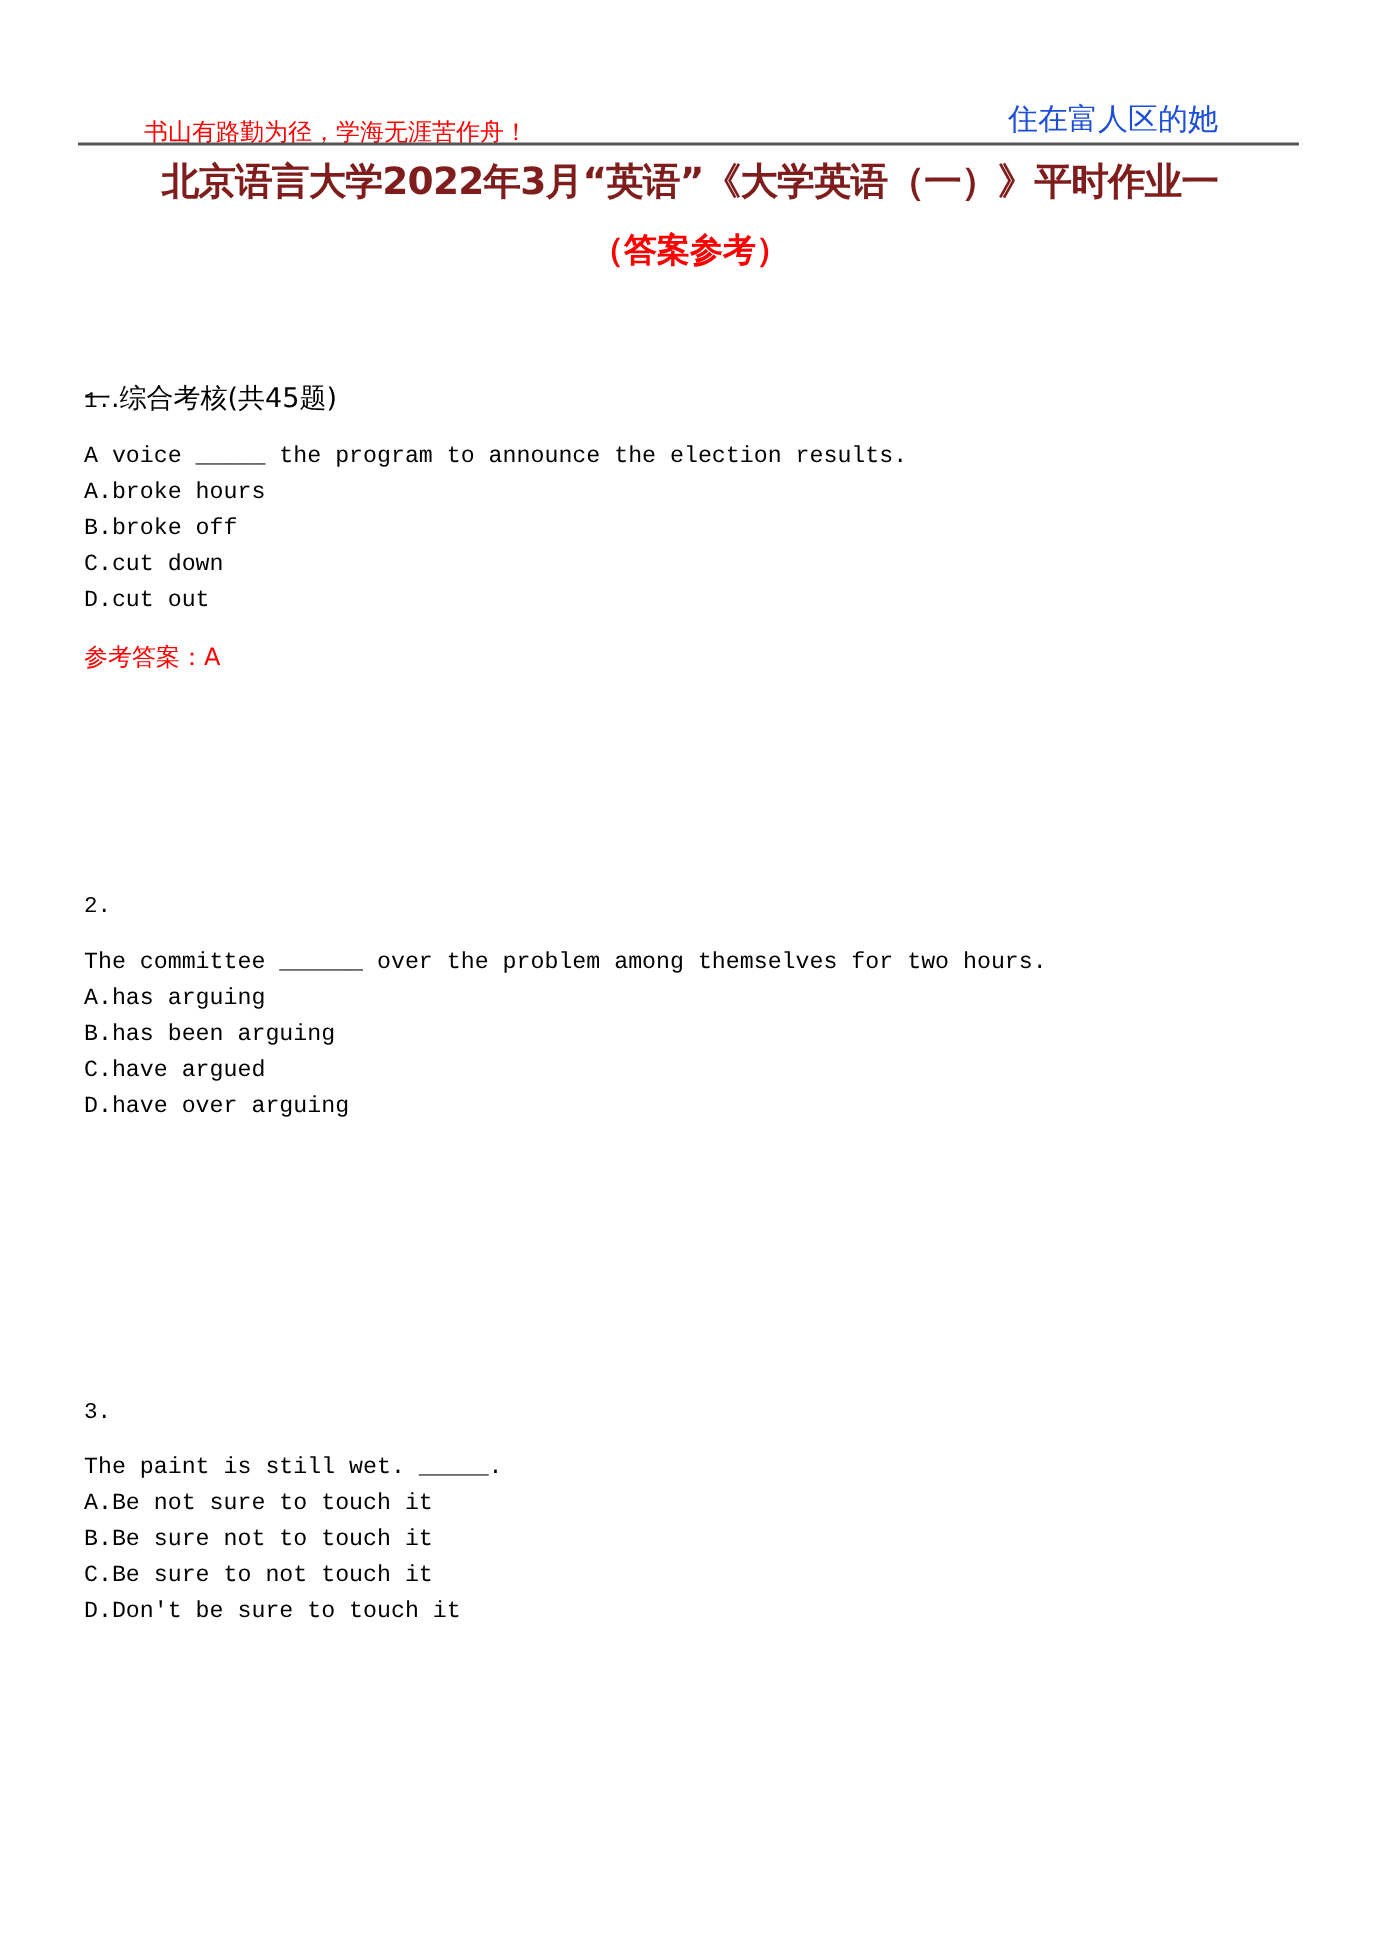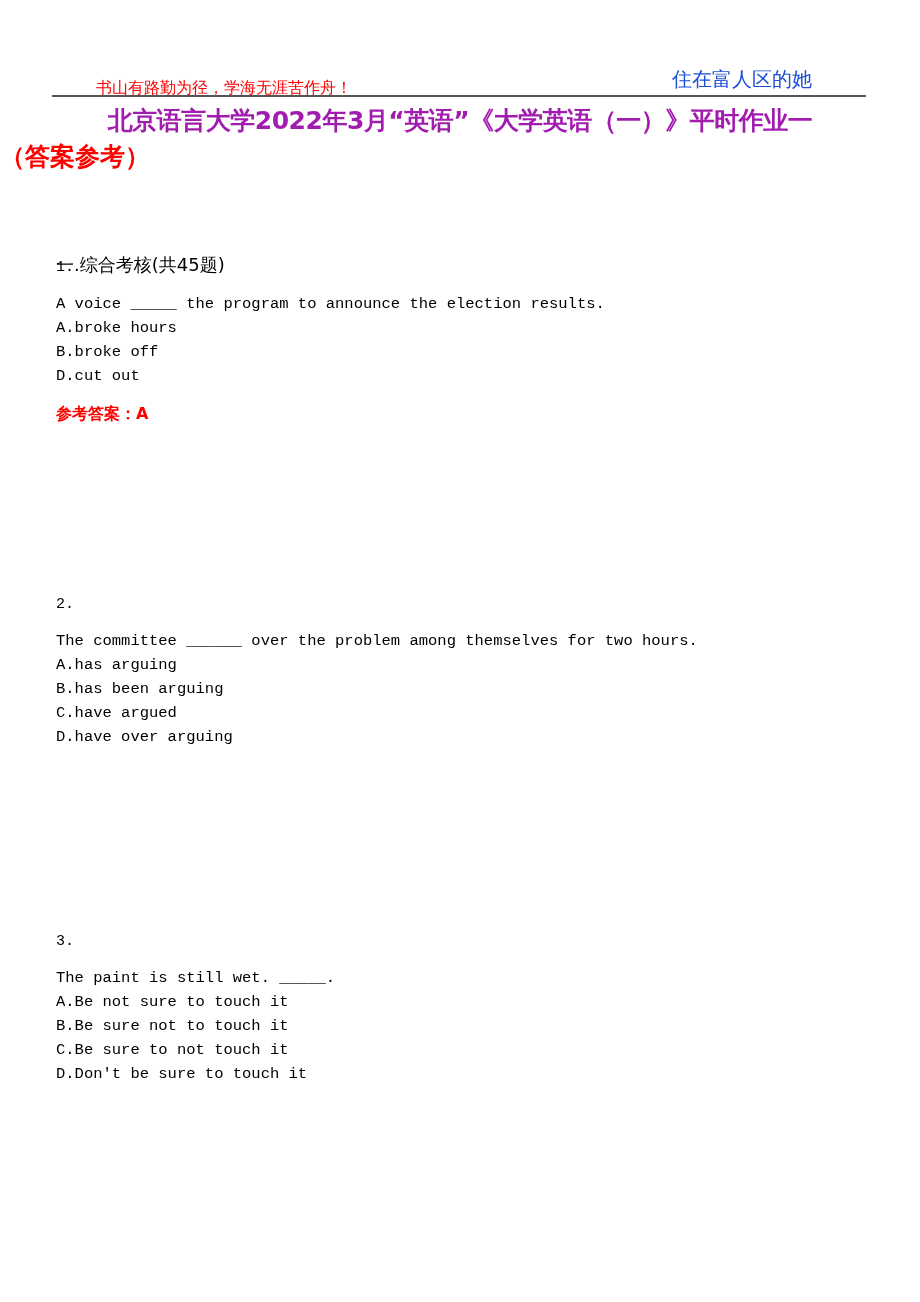--- a/index.html
+++ b/index.html
@@ -44,31 +44,32 @@
       background: #555555;
     }
     .doc-title {
       position: absolute;
       left: 0;
       width: 920px;
       top: 104px;
       text-align: center;
       font-size: 25px;
       font-weight: bold;
-      color: #a21caf;
+      color: #7f1d1d;
       font-family: "DejaVu Sans", sans-serif;
       white-space: nowrap;
       letter-spacing: -0.5px;
     }
     .doc-subtitle {
       position: absolute;
       left: 0;
       width: 920px;
-      top: 140px;
-      font-size: 25px;
+      top: 152px;
+      text-align: center;
+      font-size: 22px;
       font-weight: bold;
       color: #ff0000;
       font-family: "DejaVu Sans", sans-serif;
       white-space: nowrap;
     }
     .section-heading {
       position: absolute;
       left: 56px;
       top: 205px;
       font-size: 18px;
@@ -93,21 +94,21 @@
       font-family: "Liberation Mono", "DejaVu Sans Mono", monospace;
       font-size: 15.5px;
       height: 24px;
       line-height: 24px;
       white-space: pre;
     }
     .q-answer {
       margin-top: 14px;
       font-family: "DejaVu Sans", sans-serif;
       font-size: 16px;
-      font-weight: bold;
+      font-weight: normal;
       color: #ff0000;
       height: 24px;
       line-height: 24px;
       white-space: nowrap;
     }
   </style>
 </head>
 <body>
 
 <div>
@@ -119,20 +120,21 @@
 <div class="doc-title">北京语言大学2022年3月“英语”《大学英语（一）》平时作业一</div>
 <div class="doc-subtitle">（答案参考）</div>
 
 <div class="section-heading">一.综合考核(共45题)</div>
 
 <div class="question" style="top: 256px;">
   <div class="q-number">1.</div>
   <div class="q-stem">A voice _____ the program to announce the election results.</div>
   <div class="q-option">A.broke hours</div>
   <div class="q-option">B.broke off</div>
+  <div class="q-option">C.cut down</div>
   <div class="q-option">D.cut out</div>
   <div class="q-answer">参考答案：A</div>
 </div>
 
 <div class="question" style="top: 593px;">
   <div class="q-number">2.</div>
   <div class="q-stem">The committee ______ over the problem among themselves for two hours.</div>
   <div class="q-option">A.has arguing</div>
   <div class="q-option">B.has been arguing</div>
   <div class="q-option">C.have argued</div>

